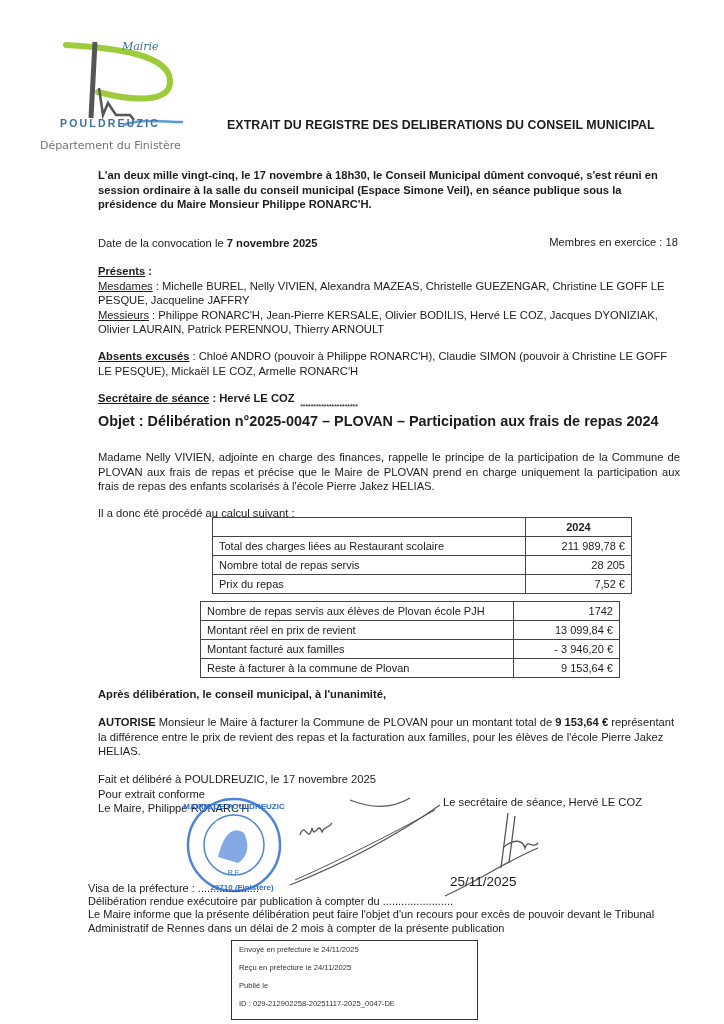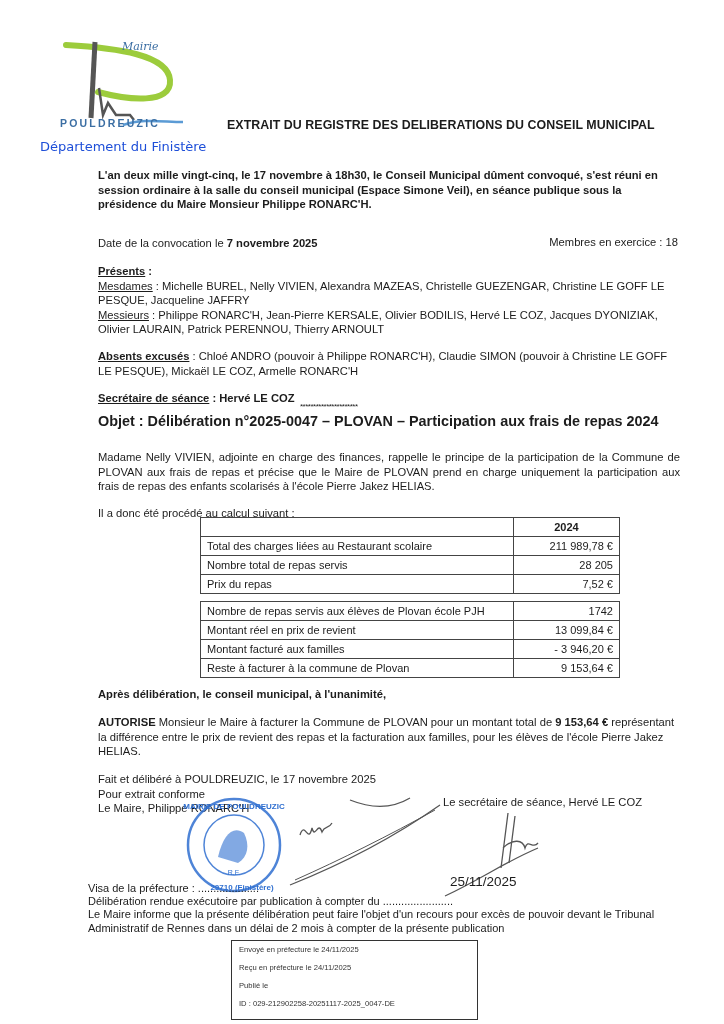--- a/index.html
+++ b/index.html
@@ -2,40 +2,40 @@
 <html><head>
 <meta charset="utf-8">
 <style>
   html, body { margin:0; padding:0; background:#fff; }
   body { width:724px; height:1024px; position:relative; overflow:hidden;
          font-family:"Liberation Sans", sans-serif; color:#1c1c1c; font-size:11.2px; }
   .abs { position:absolute; }
   .logo { left:58px; top:30px; width:140px; height:130px; }
   .logo-mairie { left:122px; top:40px; font-family:"DejaVu Serif", serif; font-style:italic; font-size:11px; color:#3b6ea3; }
   .logo-town { left:60px; top:117px; font-size:10.5px; letter-spacing:2.2px; color:#3b6ea3; font-weight:bold; }
-  .logo-dept { left:40px; top:139px; font-family:"DejaVu Sans", sans-serif; font-size:13px; color:#1d4ed8; }
+  .logo-dept { left:40px; top:139px; font-family:"DejaVu Sans", sans-serif; font-size:11px; color:#737373; }
   .header-title { left:227px; top:118px; font-weight:bold; font-size:12.4px; letter-spacing:0.05px; }
   .para { left:98px; width:582px; line-height:14.6px; }
   .p-intro { top:168px;font-weight:bold; }
   .p-date { top:236px; }
   .p-members { right:46px; top:236px; text-align:right;margin-left:14px; }
   .u { text-decoration:underline; }
   .b { font-weight:bold; }
   .p-presents { top:264px; }
   .p-absents { top:349px; }
   .p-secretaire { top:391px; }
   .stars { left:300px; top:402px; font-size:8px; letter-spacing:-0.5px; }
   .p-objet { top:414px; font-weight:bold; font-size:14.4px; }
   .p-madame { top:450px; text-align:justify; }
   .p-calc { top:506px; }
   table.calc { border-collapse:collapse; position:absolute; font-size:11px; }
   table.calc td { border:1px solid #444; padding:1px 6px; height:16px; }
   table.calc td.v { text-align:right; width:93px; }
   table.calc td.l { width:300px; }
-  .t1 { left:200px; top:517px;padding-left:12px; }
+  .t1 { left:212px; top:517px;padding-left:12px; }
   .t2 { left:200px; top:601px; }
   .p-apres { top:687px; font-weight:bold; }
   .p-autorise { top:715px; }
   .p-fait { top:772px; }
   .p-secsig { left:443px; top:796px; }
   .p-visa { left:88px; top:882px; font-family:Liberation Sans, sans-serif; font-size:11px; line-height:13.2px; width:600px; }
   .visadate { left:450px; top:874px; font-size:13.5px;text-align:center; }
   .box { left:231px; top:940px; width:238px; height:78px; border:1.5px solid #333; font-size:7.6px; color:#333;padding-left:7px; }
   .box div { position:absolute; left:7px; }
   .stamp { left:178px; top:795px; width:115px; height:100px; }

